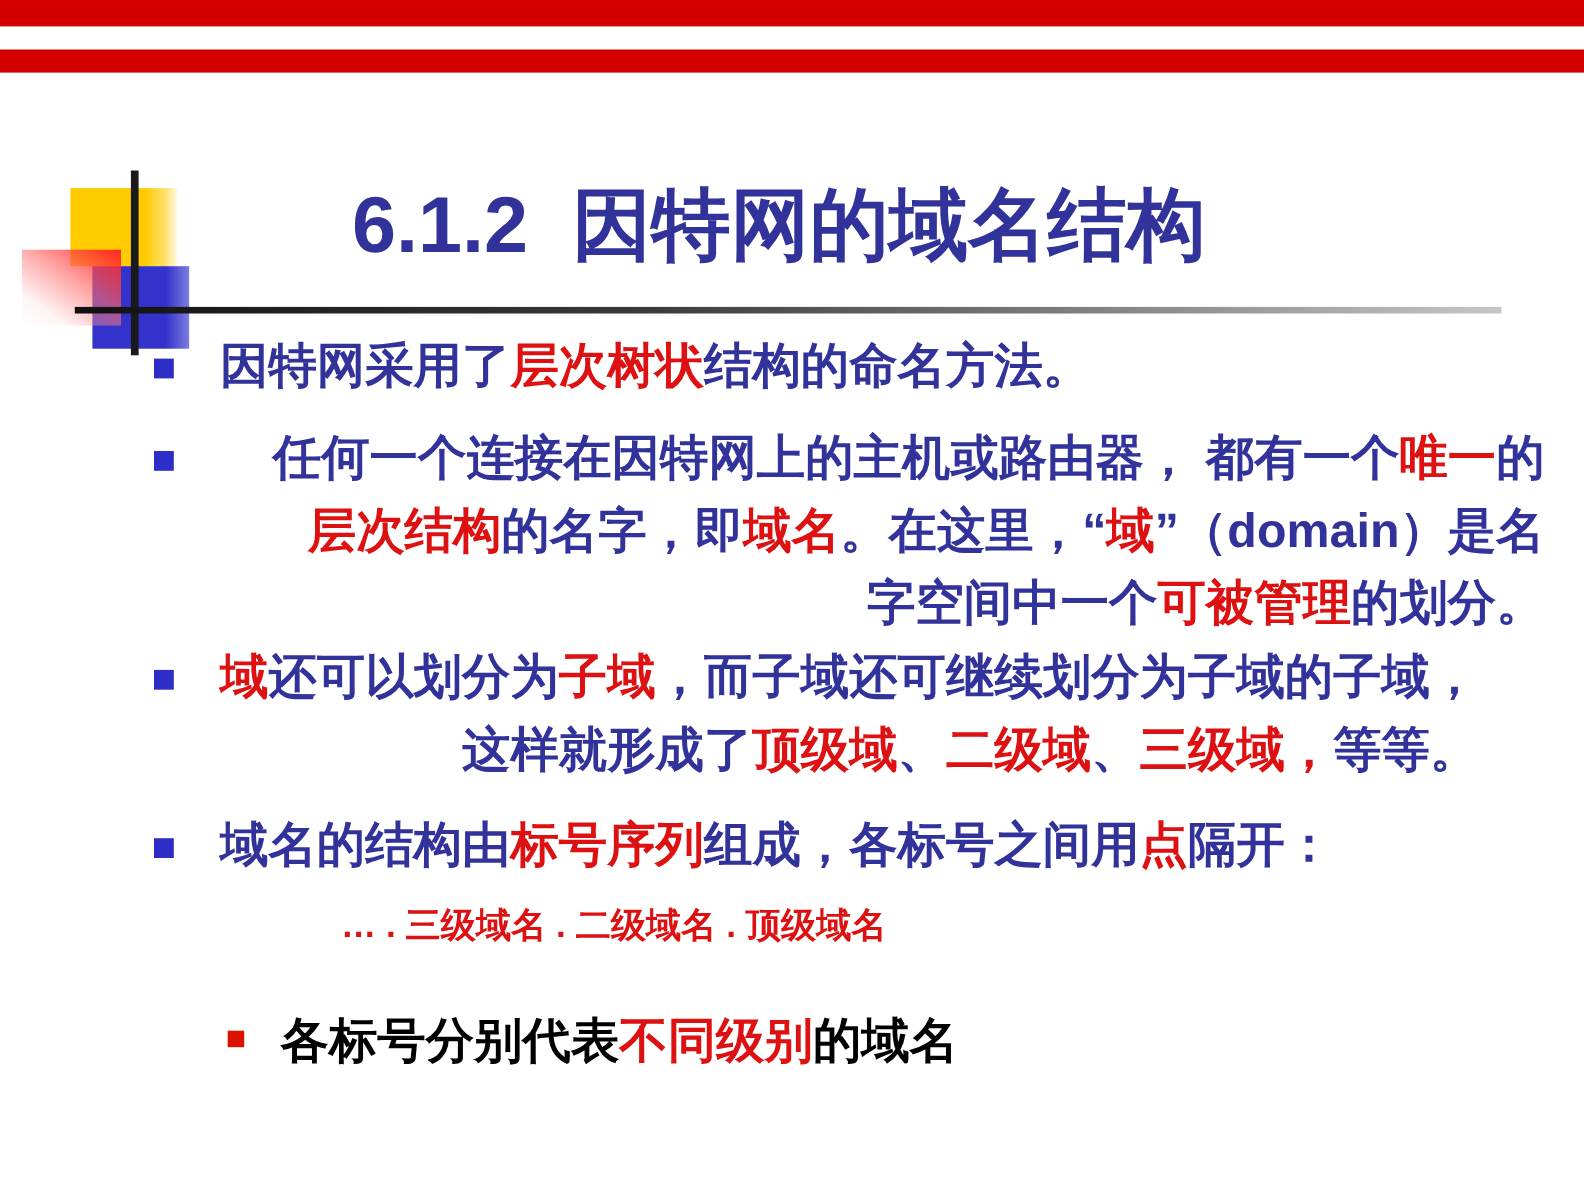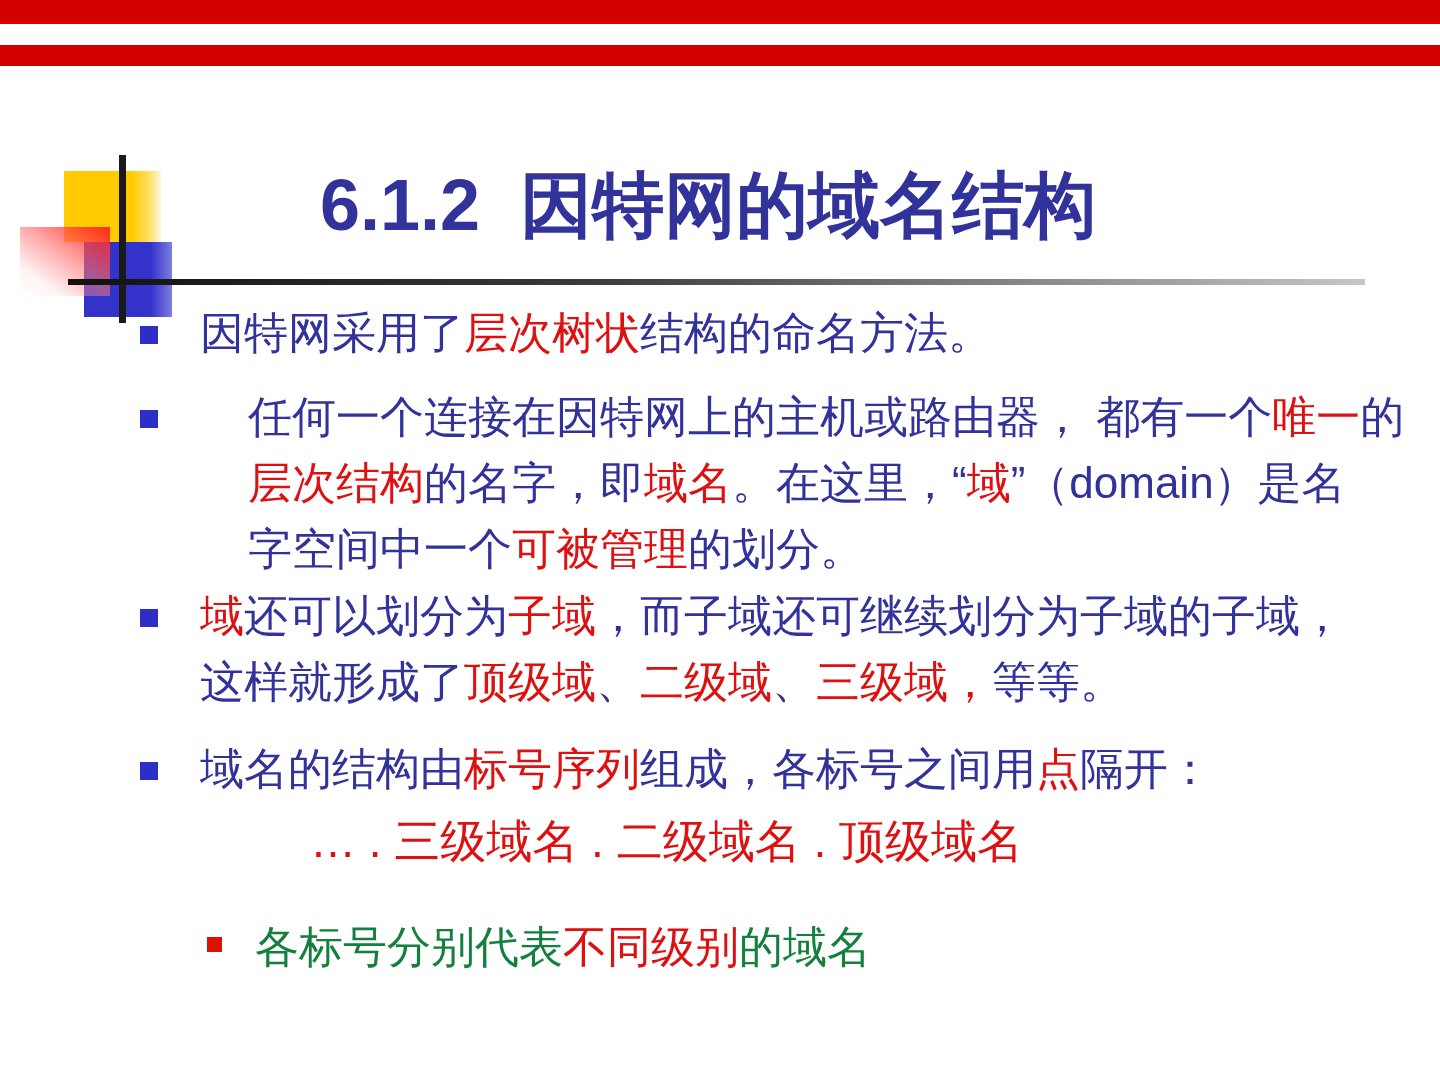--- a/index.html
+++ b/index.html
@@ -30,36 +30,36 @@
   
   .title{
     position:absolute;left:320px;top:150px;
     font-size:72px;font-weight:bold;line-height:110px;
     color:#32329b;white-space:pre;letter-spacing:0px;
   }
 
   
   .content{position:absolute;left:140px;top:300px;width:1270px;}
   .row{display:flex;align-items:flex-start;}
-  .row .txt{font-size:44px;font-weight:normal;line-height:66px;white-space:pre;}
+  .row .txt{font-size:44px;font-weight:bold;line-height:66px;white-space:pre;text-align:right;}
   .sq{flex:0 0 auto;width:18px;height:18px;margin:26px 0 0 0;background:#2d2dc8;}
   .txt{margin-left:42px;}
   .row-b2{margin-top:18px;gap:48px;}
   .row-b3{margin-top:1px;}
   .row-b4{margin-top:21px;}
   .row-seq{margin-top:6px;}
-  .row-seq .txt{margin-left:170px;font-size:46px;}
+  .row-seq .txt{margin-left:170px;font-size:32px;}
   .row-sub{margin-top:40px;}
   .row-sub .sq{width:15px;height:15px;margin:23px 0 0 67px;background:#dd1100;}
   .row-sub .txt{margin-left:33px;}
   .row-b5{margin-top:18px;}
 
   .c-b{color:#32329b;}
   .c-r{color:#dd1111;}
-  .c-k{color:#15803d;}
+  .c-k{color:#000000;}
 </style>
 </head>
 <body>
 
 <div class="slide">
 
   <div class="bar bar1" style="background: rgb(212, 0, 0);"></div>
   <div class="bar bar2" style="background: rgb(212, 0, 0);"></div>
 
   <div class="deco yellow-sq"></div>

